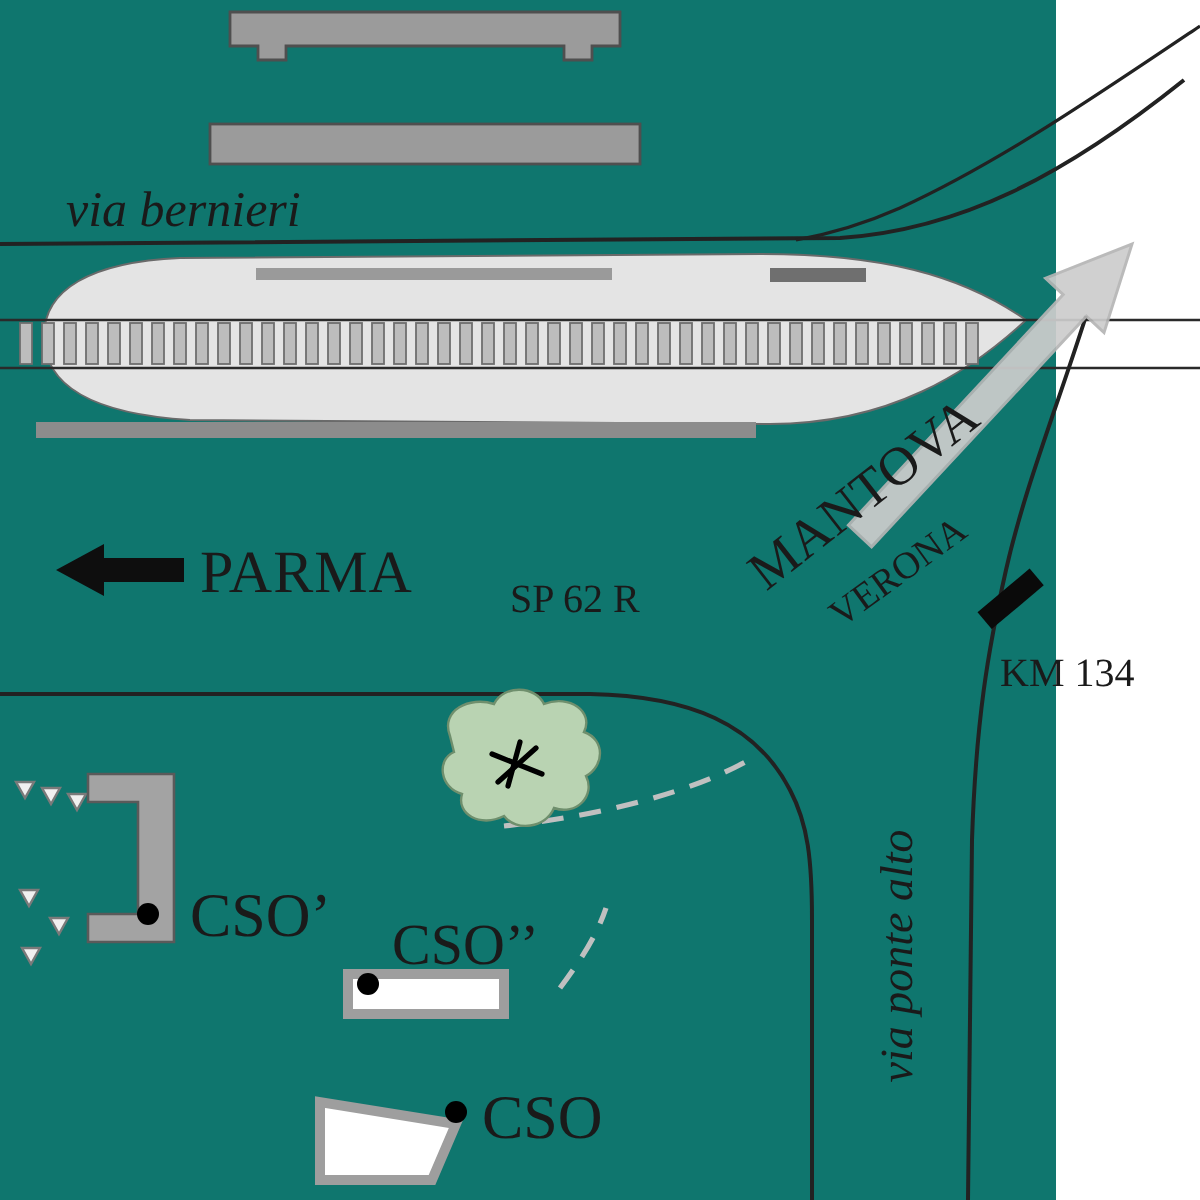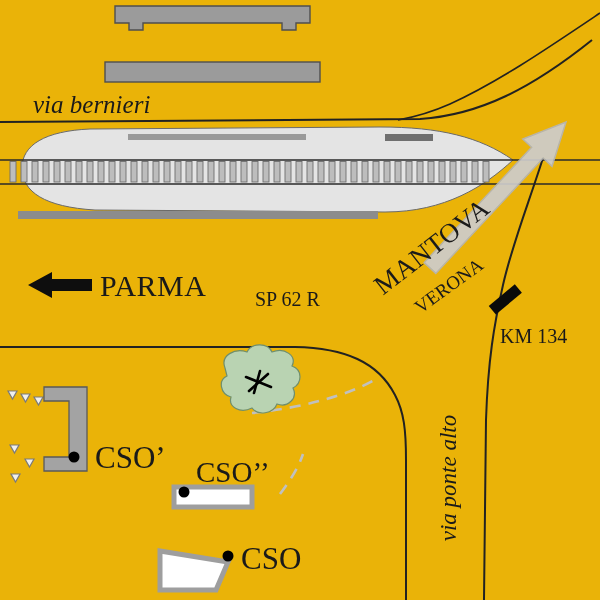--- a/index.html
+++ b/index.html
@@ -3,22 +3,22 @@
 <meta charset="utf-8">
 <style>
   html, body {
     margin: 0; padding: 0;
     width: 600px; height: 600px;
     background: #ffffff;
     overflow: hidden;
   }
   .map-wrap {
     position: relative;
-    width: 600px; height: 600px;
-    background: #eab308;
+    width: 528px; height: 600px;
+    background: #0f766e;
   }
   svg text {
     font-family: "Liberation Serif", "DejaVu Serif", serif;
     fill: #1a1a1a;
   }
   .lbl-italic { font-style: italic; }
   .lbl-big { letter-spacing: 0.5px; }
 </style>
 </head>
 <body>

